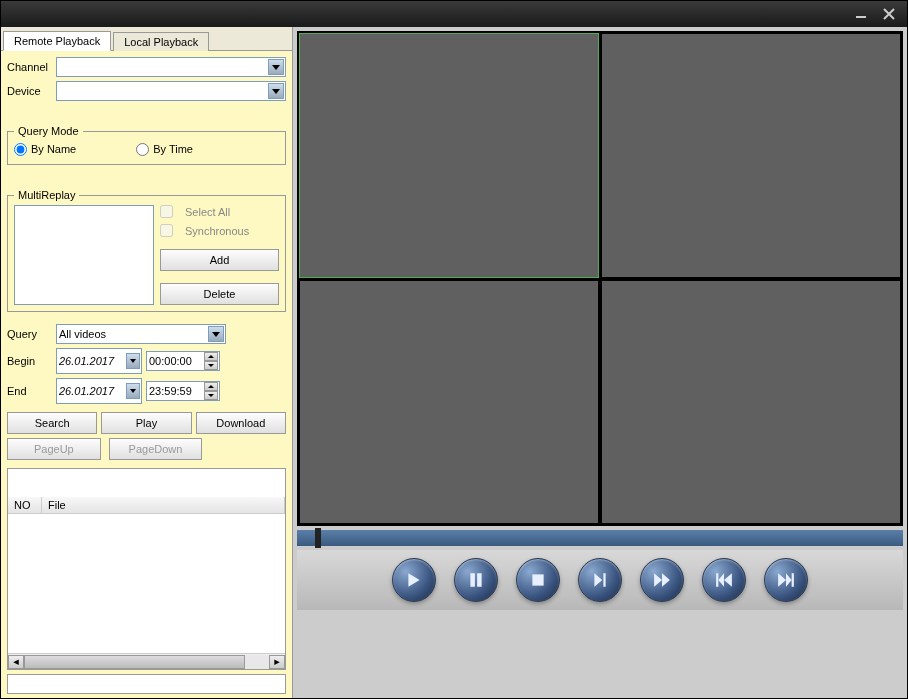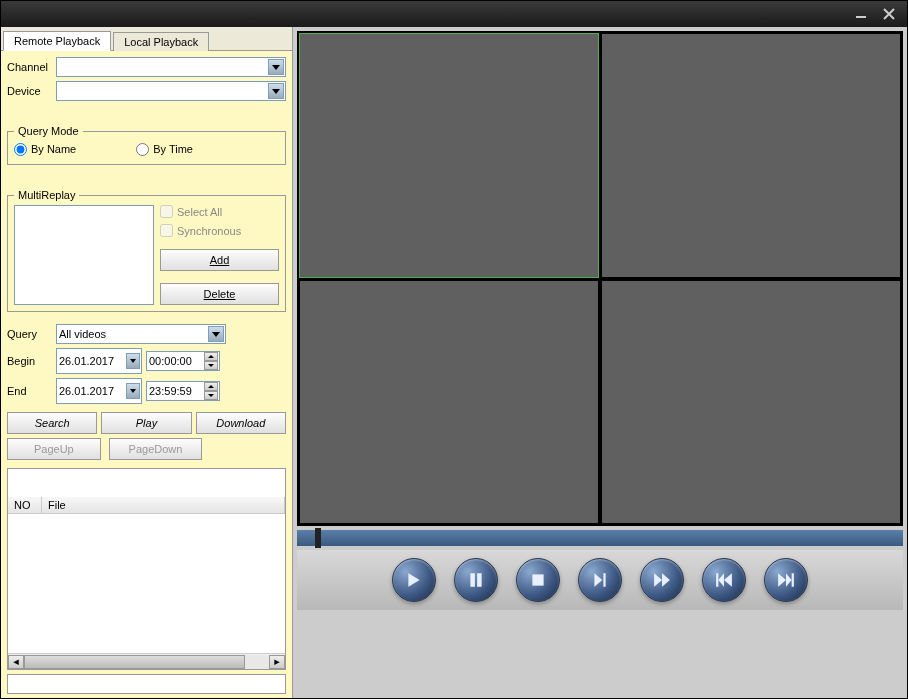--- a/index.html
+++ b/index.html
@@ -29,42 +29,42 @@
 
 fieldset { border: 1px solid #999; padding: 4px 6px 6px 6px; margin-top: 20px; }
 fieldset legend { padding: 0 4px; }
 
 .radios { display: flex; gap: 60px; padding: 2px 0; }
 .radios label { display: flex; align-items: flex-start; gap: 4px; }
 
 .multireplay-body { display: flex; gap: 6px; }
 .listbox { width: 140px; height: 100px; background: #fff; border: 1px solid #7f9db9; }
 .mr-right { flex: 1; display: flex; flex-direction: column; gap: 6px; }
-.mr-right label { display: flex; align-items: center; gap: 4px; color: #888; }
-.mr-right .btn { margin-top: auto; text-decoration: underline; }
+.mr-right label { display: flex; align-items: center; gap: 12px; color: #888; }
+.mr-right .btn { margin-top: auto; }
 
 .btn { height: 22px; background: linear-gradient(to bottom, #fdfdfd, #e0e0e0); border: 1px solid #999; display: flex; align-items: center; justify-content: center; cursor: pointer; padding: 0 8px; }
 .btn.disabled { color: #999; }
 
 .type-row { display: flex; align-items: center; gap: 4px; }
 .type-row label { width: 45px; }
 
 .date-row { display: flex; align-items: center; gap: 4px; }
 .date-row > label { width: 45px; }
-.date-input { width: 86px; height: 20px; background: #fff; border: 1px solid #7f9db9; display: flex; align-items: center; padding: 12px 2px; position: relative; }
+.date-input { width: 86px; height: 20px; background: #fff; border: 1px solid #7f9db9; display: flex; align-items: center; padding: 12px 2px; position: relative; font-style: italic; }
 .date-input .dd-btn { width: 14px; height: 16px; background: linear-gradient(to bottom,#cde,#9ab); border: 1px solid #7f9db9; position: absolute; right: 1px; display: flex; align-items: center; justify-content:center; cursor:pointer;}
 .date-input .dd-btn::after { content:""; border-left:3px solid transparent; border-right:3px solid transparent; border-top:4px solid #000;}
 .time-input { width: 74px; height: 20px; background: #fff; border: 1px solid #7f9db9; display: flex; align-items: center; padding: 0 2px; position: relative; }
 .spin { width: 14px; height: 18px; position: absolute; right: 1px; display: flex; flex-direction: column; }
 .spin div { flex: 1; background: linear-gradient(to bottom,#eee,#ccc); border: 1px solid #999; display:flex; align-items:center; justify-content:center; cursor:pointer;}
 .spin .up::after{content:"";border-left:3px solid transparent;border-right:3px solid transparent;border-bottom:3px solid #000;}
 .spin .down::after{content:"";border-left:3px solid transparent;border-right:3px solid transparent;border-top:3px solid #000;}
 
 .search-row { display: flex; gap: 4px; margin-top: 4px; }
-.search-row .btn { flex: 1; font-style: italic; }
+.search-row .btn { flex: 1; }
 .page-row { display: flex; gap: 8px; }
 .page-row .btn { flex: 1; }
 
 .file-table { flex: 1; background: #fff; border: 1px solid #999; margin: 4px 6px; display: flex; flex-direction: column; min-height: 200px; }
 .file-table .thead { display: flex; background: linear-gradient(to bottom,#f8f8f8,#e4e4e4); border-bottom: 1px solid #ccc; margin-top: 28px; }
 .file-table .th { padding: 2px 6px; border-right: 1px solid #ccc; }
 .file-table .th.no { width: 34px; }
 .file-table .tbody { flex: 1; }
 .file-table .hscroll { height: 16px; background: #f0f0f0; border-top: 1px solid #ccc; display: flex; align-items: center; }
 .file-table .hscroll .arrow { width: 16px; height: 14px; background: linear-gradient(to bottom,#eee,#ccc); border:1px solid #999; display:flex;align-items:center;justify-content:center; cursor:pointer;}

